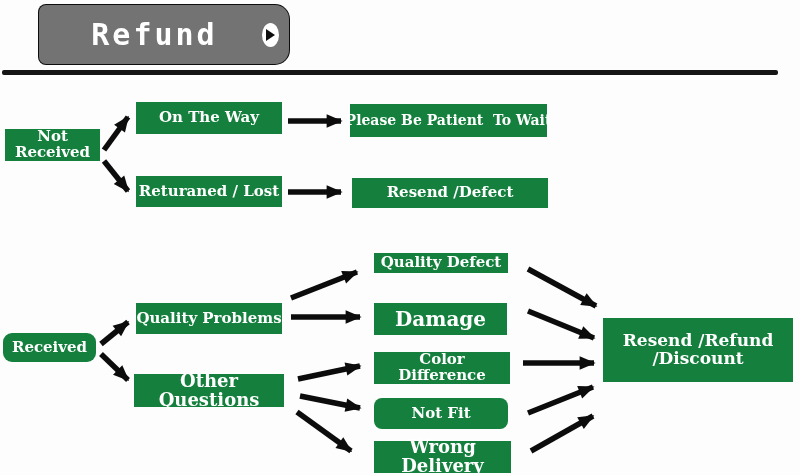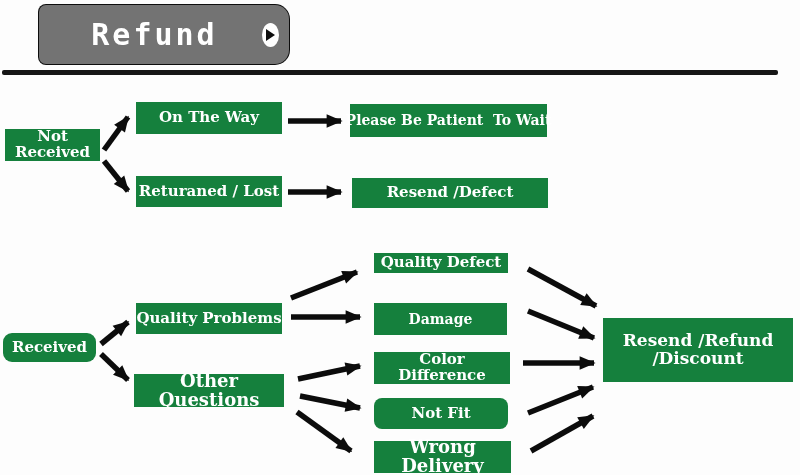--- a/index.html
+++ b/index.html
@@ -65,21 +65,21 @@
   }
   .b-nr    { left: 5px;   top: 129px; width: 95px;  height: 32px; font-size: 15px; }
   .b-otw   { left: 136px; top: 102px; width: 146px; height: 32px; font-size: 15px; }
   .b-pw    { left: 350px; top: 104px; width: 197px; height: 33px; font-size: 14px; white-space: pre; }
   .b-rl    { left: 136px; top: 176px; width: 146px; height: 31px; font-size: 15px; }
   .b-rr    { left: 352px; top: 178px; width: 196px; height: 30px; font-size: 15px; }
   .b-r     { left: 3px;   top: 333px; width: 93px;  height: 29px; font-size: 15px; border-radius: 9px; }
   .b-qp    { left: 136px; top: 303px; width: 146px; height: 31px; font-size: 15px; }
   .b-oq    { left: 134px; top: 374px; width: 150px; height: 33px; font-size: 18px; }
   .b-qd    { left: 374px; top: 253px; width: 134px; height: 20px; font-size: 15px; }
-  .b-dm    { left: 374px; top: 303px; width: 133px; height: 32px; font-size: 14px; }
+  .b-dm    { left: 374px; top: 303px; width: 133px; height: 32px; font-size: 20px; }
   .b-cd    { left: 374px; top: 352px; width: 136px; height: 32px; font-size: 15px; }
   .b-nf    { left: 374px; top: 398px; width: 134px; height: 31px; font-size: 15px; border-radius: 8px; }
   .b-wd    { left: 374px; top: 441px; width: 137px; height: 32px; font-size: 18px; }
   .b-final { left: 603px; top: 318px; width: 190px; height: 64px; font-size: 17px; }
 
   .arrows { position: absolute; inset: 0; pointer-events: none; }
   .arrows line { stroke: #0c0c0c; stroke-width: 5.5; }
 </style>
 </head>
 <body>

